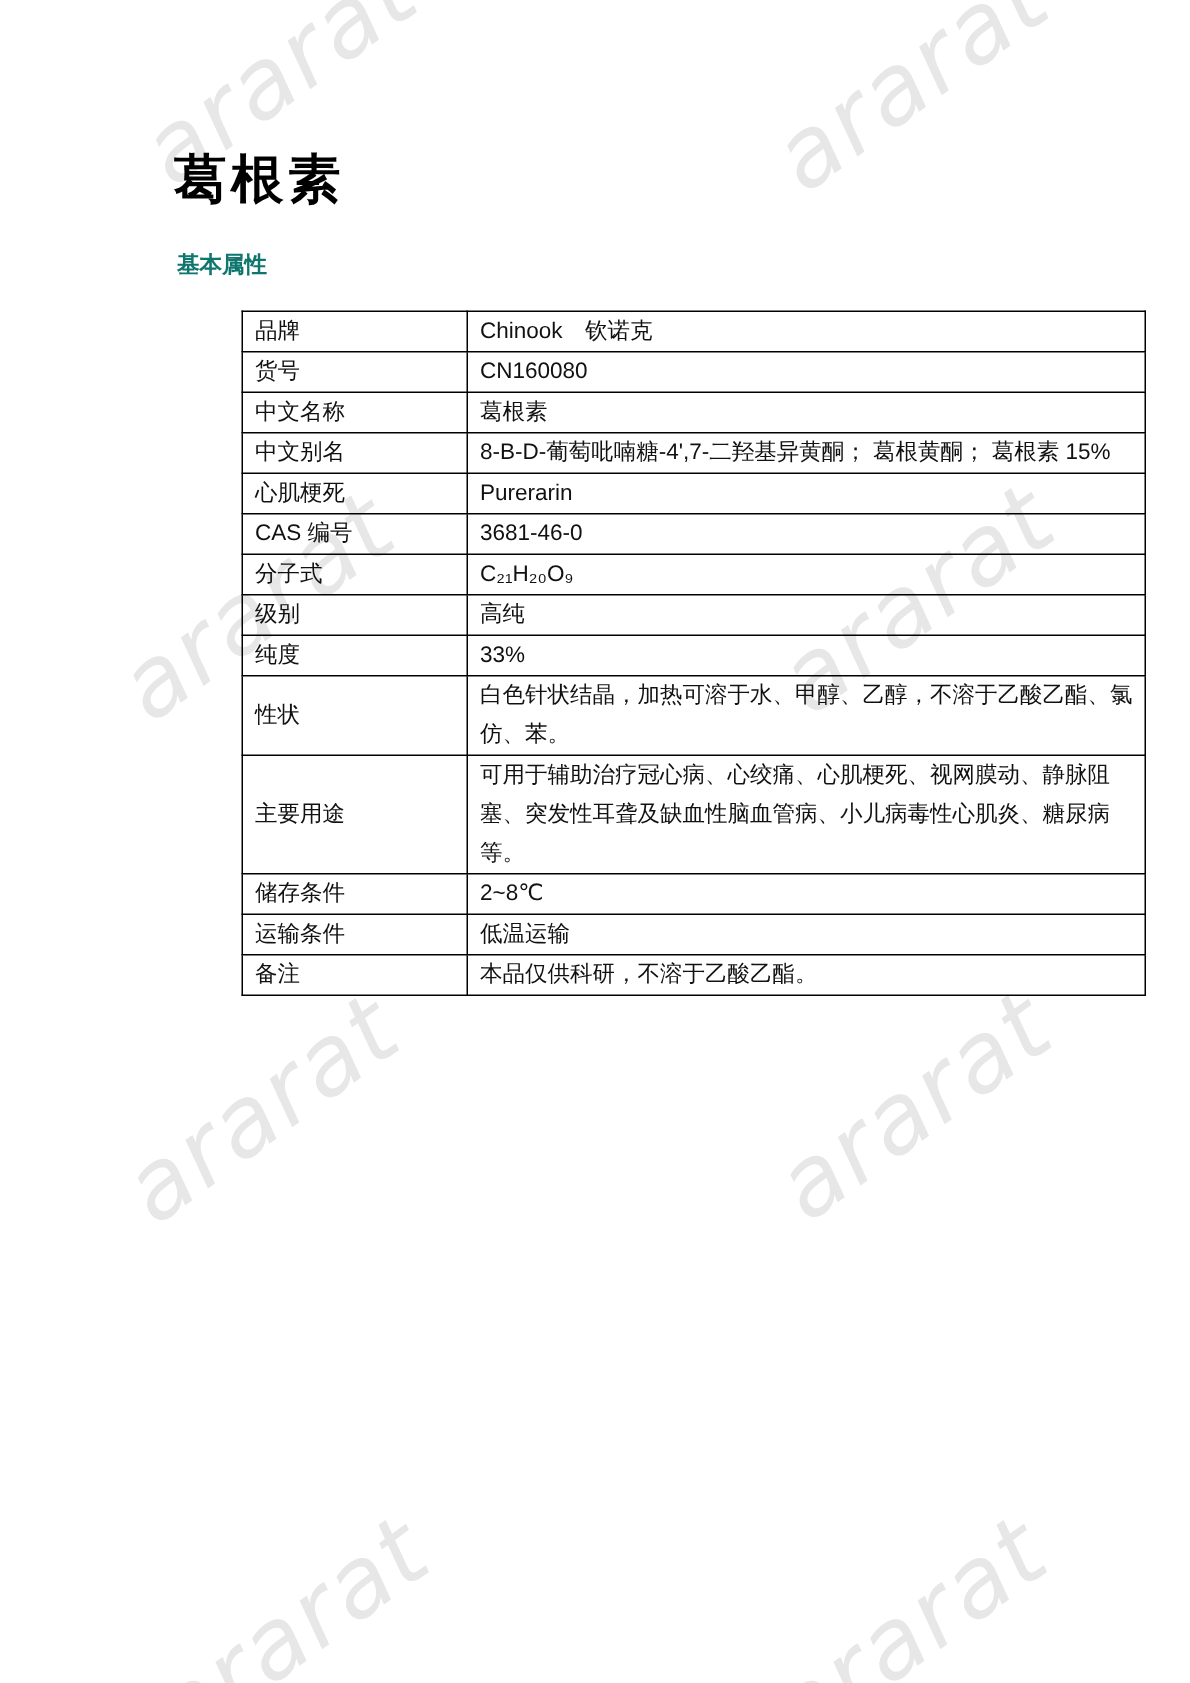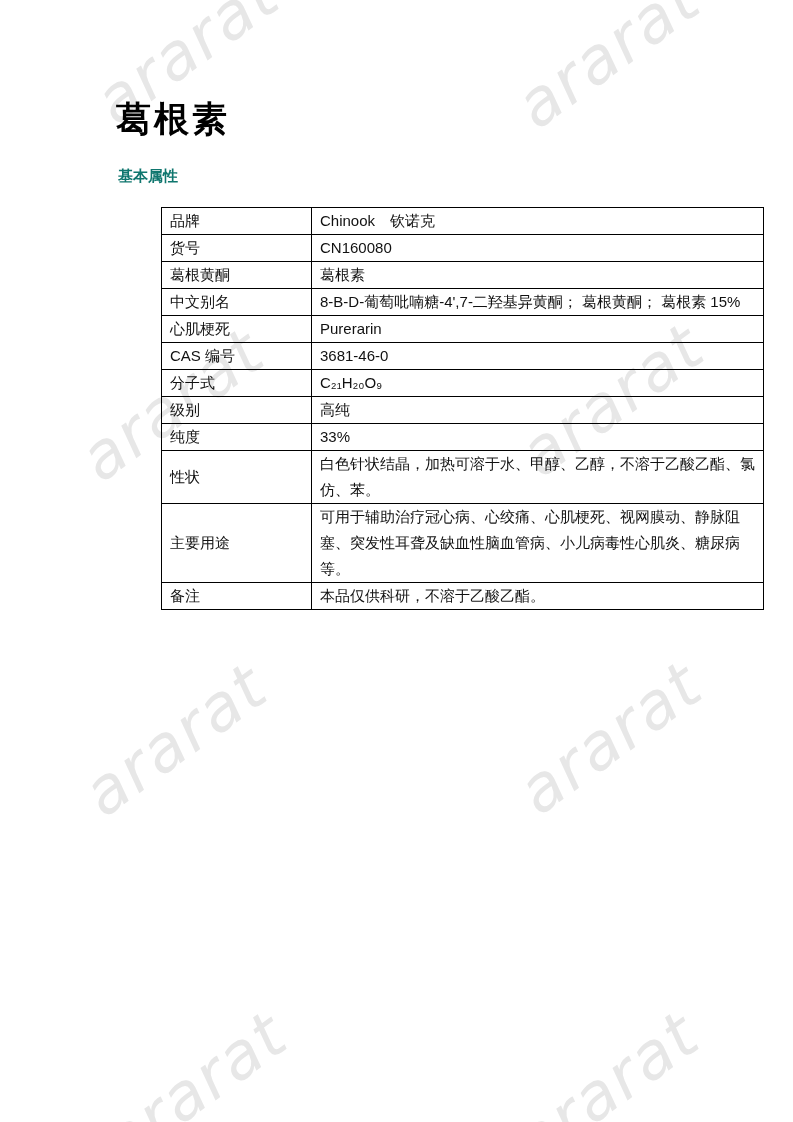--- a/index.html
+++ b/index.html
@@ -71,21 +71,21 @@
     <tbody>
       <tr>
         <td>品牌</td>
         <td>Chinook　钦诺克</td>
       </tr>
       <tr>
         <td>货号</td>
         <td>CN160080</td>
       </tr>
       <tr>
-        <td>葛根黄酮</td>
+        <td>中文名称</td>
         <td>葛根素</td>
       </tr>
       <tr>
         <td>中文别名</td>
         <td>8-B-D-葡萄吡喃糖-4',7-二羟基异黄酮； 葛根黄酮； 葛根素 15%</td>
       </tr>
       <tr>
         <td>心肌梗死</td>
         <td>Purerarin</td>
       </tr>
@@ -107,18 +107,26 @@
       </tr>
       <tr>
         <td>性状</td>
         <td>白色针状结晶，加热可溶于水、甲醇、乙醇，不溶于乙酸乙酯、氯仿、苯。</td>
       </tr>
       <tr>
         <td>主要用途</td>
         <td>可用于辅助治疗冠心病、心绞痛、心肌梗死、视网膜动、静脉阻塞、突发性耳聋及缺血性脑血管病、小儿病毒性心肌炎、糖尿病等。</td>
       </tr>
       <tr>
+        <td>储存条件</td>
+        <td>2~8℃</td>
+      </tr>
+      <tr>
+        <td>运输条件</td>
+        <td>低温运输</td>
+      </tr>
+      <tr>
         <td>备注</td>
         <td>本品仅供科研，不溶于乙酸乙酯。</td>
       </tr>
     </tbody>
   </table>
 </div>
 
 </body></html>

